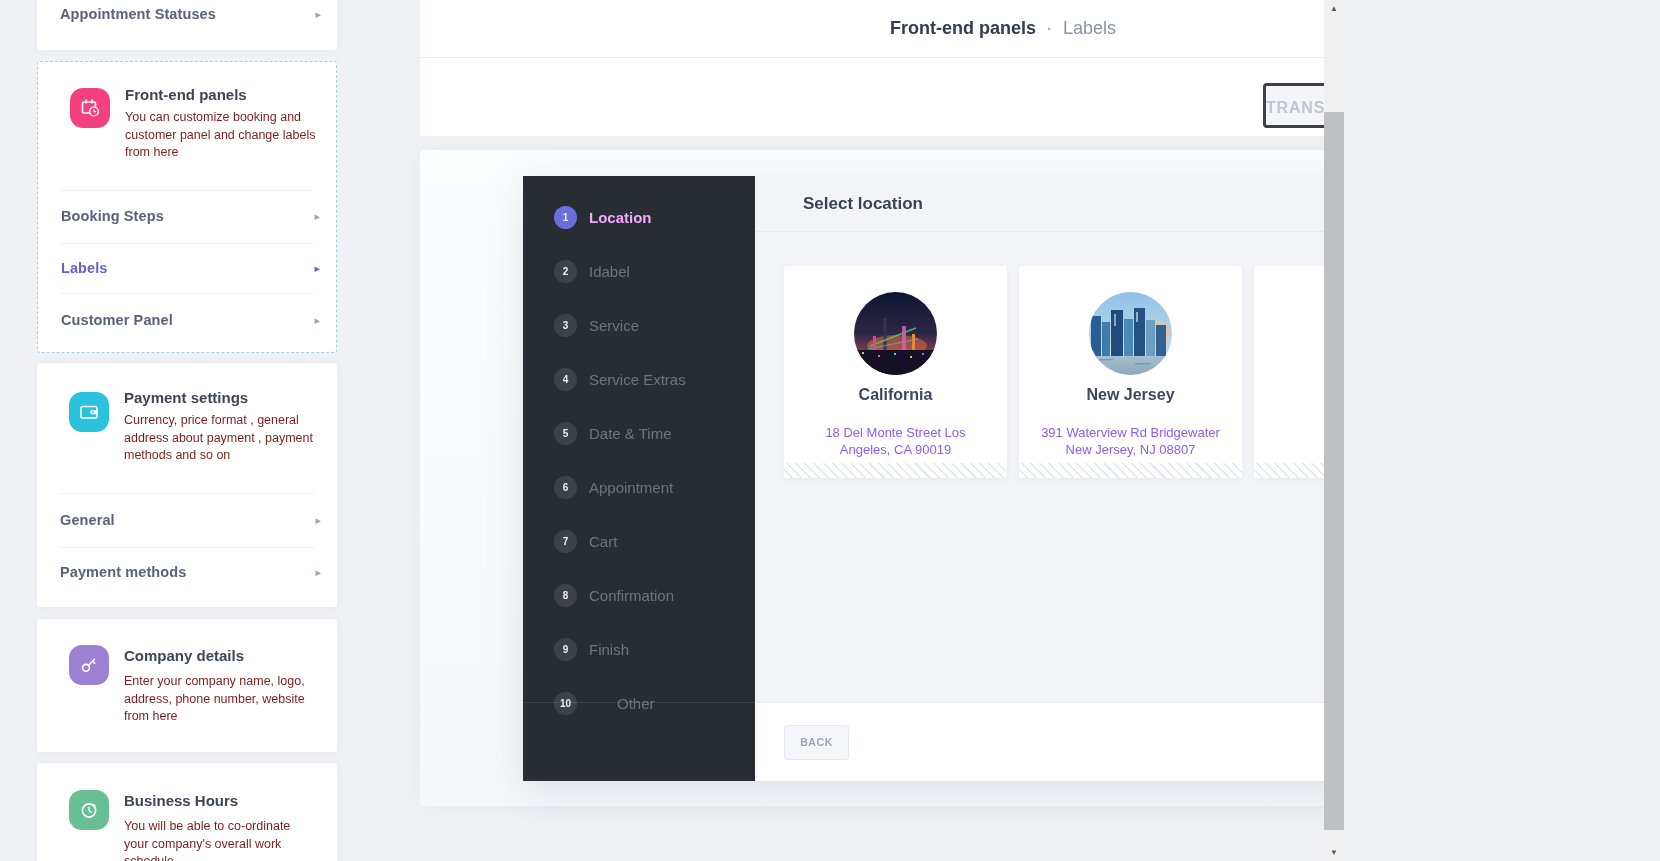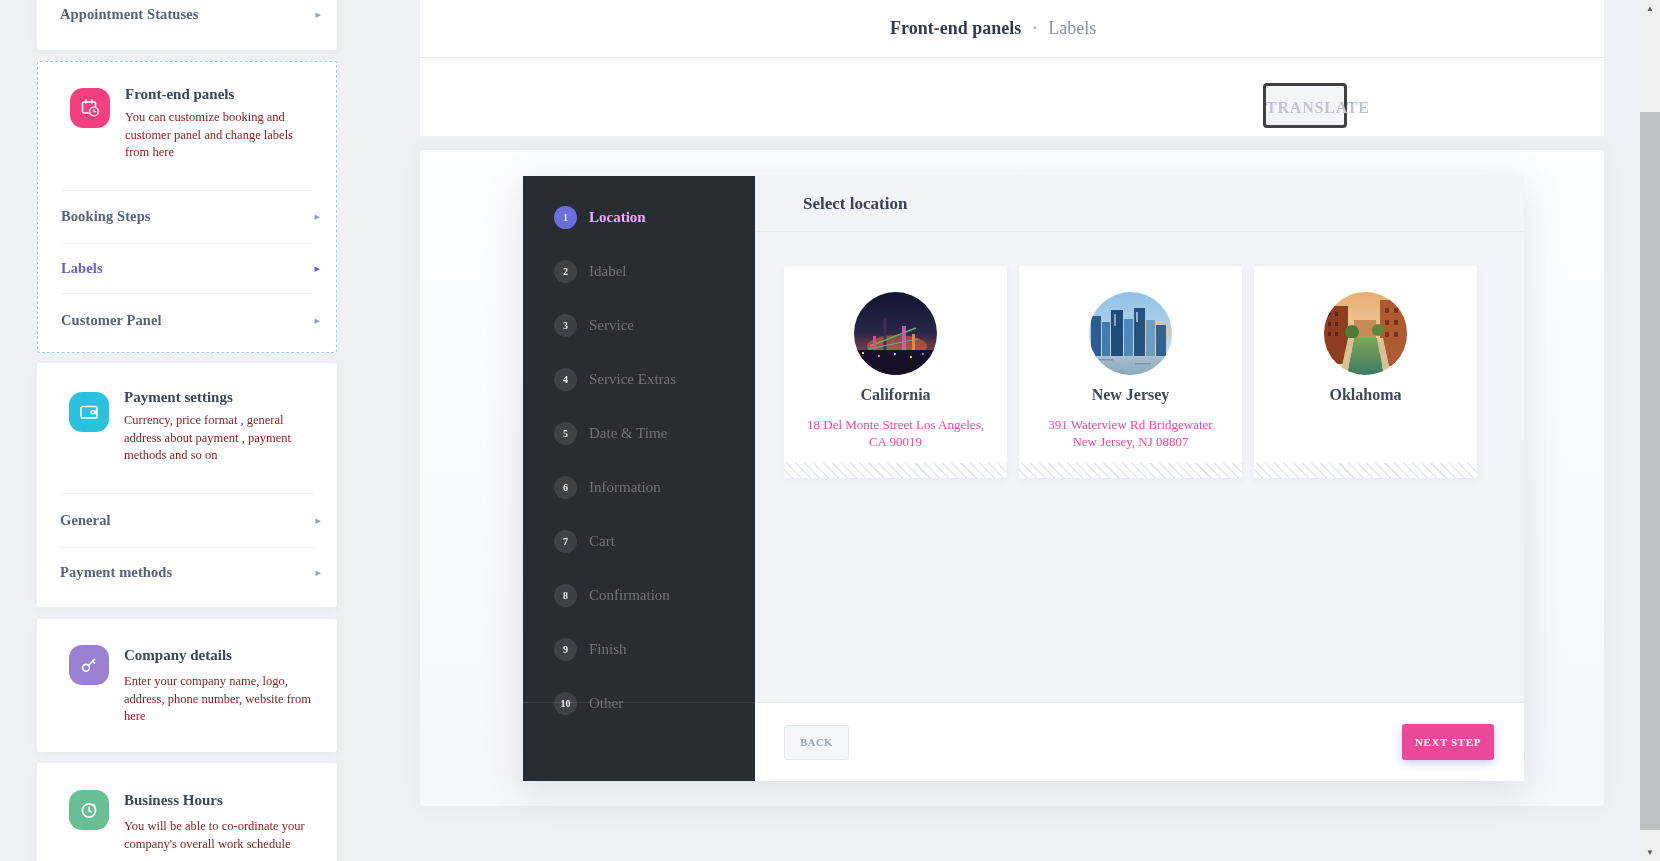--- a/index.html
+++ b/index.html
@@ -1,18 +1,18 @@
 <!DOCTYPE html>
 <html><head>
 <meta charset="utf-8">
 <style>
   * { margin:0; padding:0; box-sizing:border-box; }
   html,body { width:1660px; height:861px; overflow:hidden; }
   body { font-family:"Liberation Sans", sans-serif; background:#f0f1f5; }
-  .viewport { position:relative; width:1660px; height:861px; overflow:hidden;font-family:Liberation Serif, serif; }
+  .viewport { position:relative; width:1344px; height:861px; overflow:hidden; }
 
   
   .scard { position:absolute; left:37px; width:300px; background:#fff; border-radius:3px;
            box-shadow:0 1px 10px rgba(40,50,70,.05); }
   .scard.dashed { border:1px dashed #a9cedd; box-shadow:none; }
   .srow { position:absolute; left:0; right:0; height:28px; cursor:pointer; }
   .srow .lbl { position:absolute; left:23px; top:50%; transform:translateY(-50%);
                font-size:14.5px; font-weight:bold; color:#59627a; letter-spacing:.1px; }
   .srow.active .lbl { color:#665fd6; }
   .srow .chev { position:absolute; right:16px; top:50%; transform:translateY(-50%);
@@ -63,21 +63,21 @@
   .sec-header { height:56px; border-bottom:1px solid #e7e9f0; position:relative; flex:none; }
   .sec-title { position:absolute; left:28px; top:0; line-height:55px; font-size:17px;
                font-weight:600; color:#3a4255;margin-left:20px; }
   .sec-content { flex:1; position:relative; }
   .loc-cards { position:absolute; left:29px; top:34px; display:flex; gap:12px; }
   .loc-card { width:223px; height:212px; background:#fff; border-radius:3px; position:relative;
               box-shadow:0 2px 8px rgba(40,50,70,.05); text-align:center; cursor:pointer; overflow:hidden; }
   .loc-img { width:83px; height:83px; border-radius:50%; overflow:hidden; margin:26px auto 0; }
   .loc-img svg { display:block; }
   .loc-name { margin-top:11px; font-size:16px; font-weight:bold; color:#3f485a; }
-  .loc-addr { margin:12px auto 0; width:185px; font-size:13px; line-height:17px; color:#ec4899; }
+  .loc-addr { margin:20px auto 0; width:185px; font-size:13px; line-height:17px; color:#8b5cf6; }
   .hatch { position:absolute; left:0; right:0; bottom:0; height:15px;
            background:repeating-linear-gradient(45deg,#ffffff 0 5px,#e4e7ed 5px 6.5px); }
   .sec-footer { height:79px; background:#fff; border-top:1px solid #e8eaf0; position:relative; flex:none; }
   .back-btn { position:absolute; left:29px; top:22px; width:65px; height:35px; background:#f5f6fa;
               border:1px solid #e5e8f0; border-radius:3px; font-size:10.5px; font-weight:bold;
               letter-spacing:.6px; color:#9ba3b5; text-align:center; line-height:33px; cursor:pointer; }
   .next-btn { position:absolute; right:30px; top:21px; width:92px; height:36px; background:#ec4899;
               border-radius:3px; font-size:11px; font-weight:bold; letter-spacing:.6px; color:#fff;
               text-align:center; line-height:36px; cursor:pointer; box-shadow:0 3px 8px rgba(107,111,221,.35); }
 
@@ -205,35 +205,35 @@
       <div class="step" style="top:192px;">
         <span class="step-num">4</span>
         <span class="step-label">Service Extras</span>
       </div>
       <div class="step" style="top:246px;">
         <span class="step-num">5</span>
         <span class="step-label">Date &amp; Time</span>
       </div>
       <div class="step" style="top:300px;">
         <span class="step-num">6</span>
-        <span class="step-label">Information</span>
+        <span class="step-label">Appointment</span>
       </div>
       <div class="step" style="top:354px;">
         <span class="step-num">7</span>
         <span class="step-label">Cart</span>
       </div>
       <div class="step" style="top:408px;">
         <span class="step-num">8</span>
         <span class="step-label">Confirmation</span>
       </div>
       <div class="step" style="top:462px;">
         <span class="step-num">9</span>
         <span class="step-label">Finish</span>
       </div>
-      <div class="step" style="top:516px;">
+      <div class="step" style="top:516px;gap:28px;">
         <span class="step-num">10</span>
         <span class="step-label">Other</span>
       </div>
       <div class="faintline"></div>
     </div>
 
     <div class="right-sec">
       <div class="sec-header">
         <div class="sec-title">Select location</div>
       </div>

